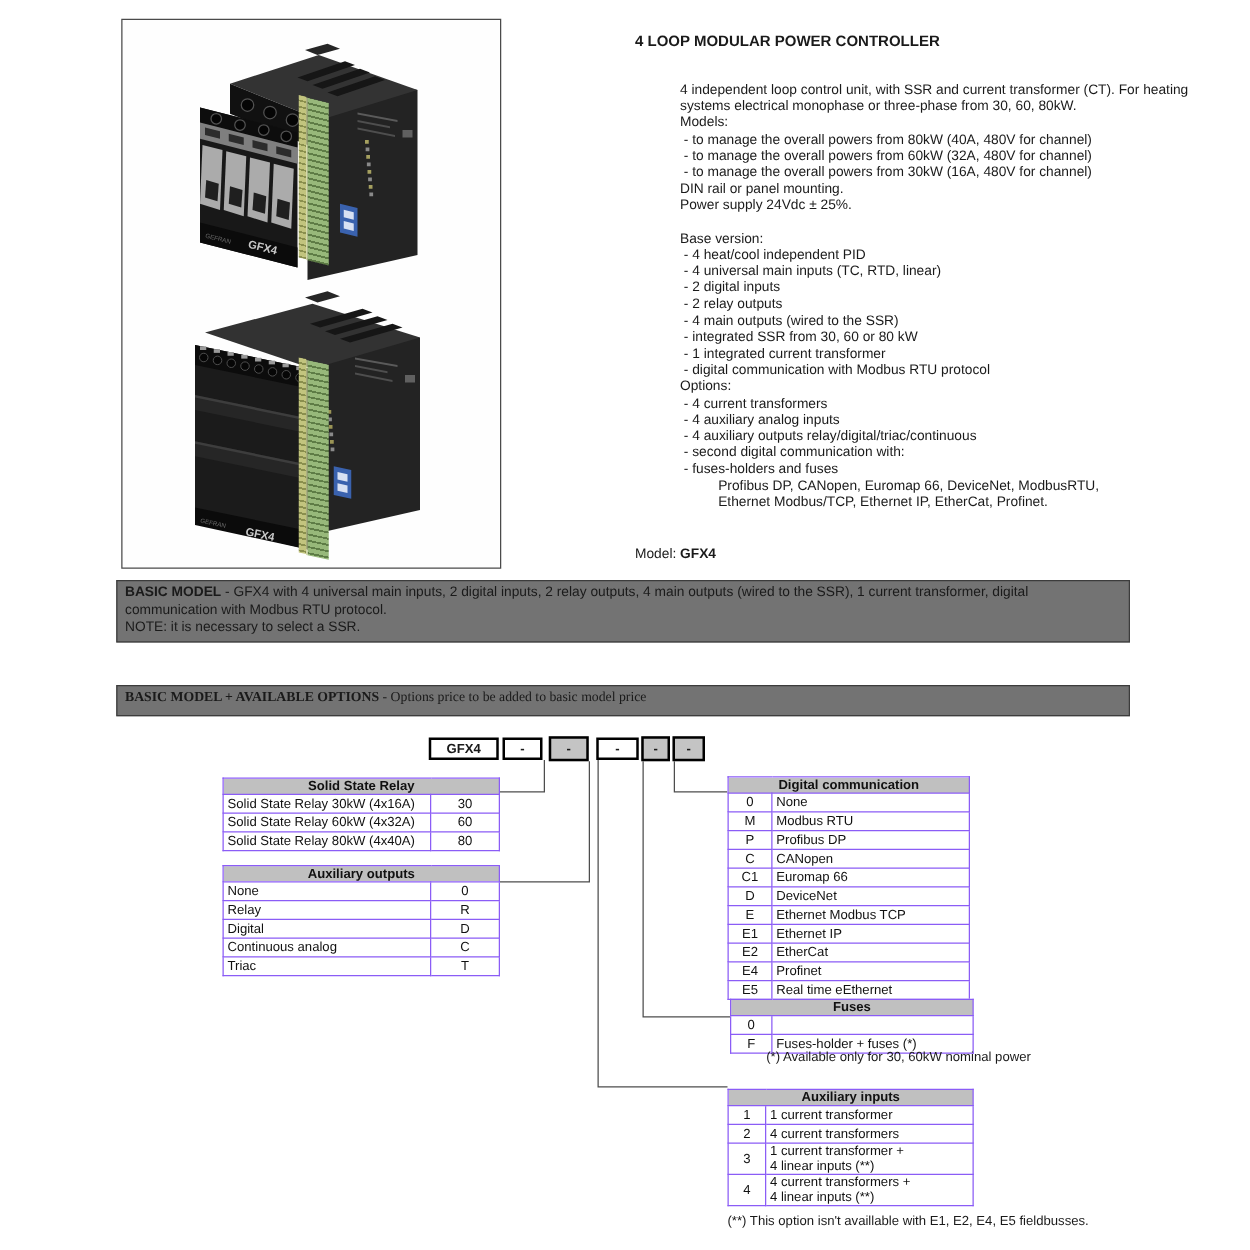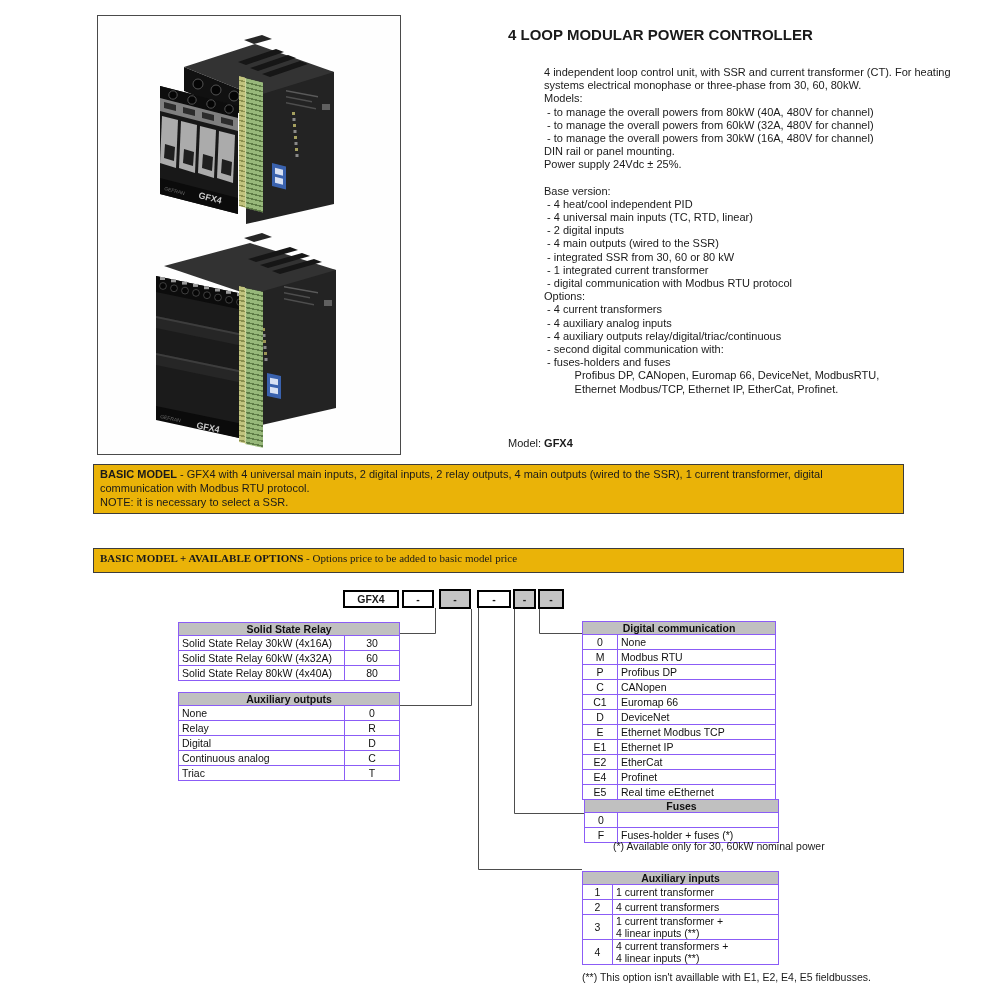--- a/index.html
+++ b/index.html
@@ -9,27 +9,27 @@
 
   
   #photo-frame{left:97px;top:15px;width:302px;height:438px;border:1px solid #4a4a4a;background:#fefefe;}
   .strip{position:absolute;transform-origin:top left;}
   .strip-y{background:repeating-linear-gradient(180deg,#c2c47e 0 3.5px,#8a8f4e 3.5px 5px);}
   .strip-g{background:repeating-linear-gradient(180deg,#97b87a 0 3.5px,#5e7c46 3.5px 5px);border-left:1px solid #cdd39b;}
   .blue-conn{position:absolute;transform-origin:top left;background:#3a62ae;}
   .blue-conn .pin{position:absolute;left:3px;width:8px;height:6px;background:#d8e1f3;}
 
   
-  #prod-title{left:508px;top:26px;font-size:15px;font-weight:bold;white-space:pre;text-align:right;}
+  #prod-title{left:508px;top:26px;font-size:12px;font-weight:bold;white-space:pre;text-align:right;}
   #desc{left:508px;top:66px;font-size:11px;line-height:13.2px;}
   .txt-line{height:13.2px;white-space:pre;margin-left:36px;}
   #model-line{left:508px;top:437px;font-size:11px;white-space:pre;}
 
   
-  .frame-box{border:1px solid #3c3c3c;box-sizing:border-box;font-size:11px;line-height:13.8px;padding:3px 6px;background:#eab308;}
+  .frame-box{border:1px solid #3c3c3c;box-sizing:border-box;font-size:11px;line-height:13.8px;padding:3px 6px;background:#737373;}
   #basic-box{left:93px;top:464px;width:811px;height:50px;}
   #options-box{left:93px;top:548px;width:811px;height:25px;font-family:Liberation Serif, serif;}
 
   
   .codebox{position:absolute;box-sizing:border-box;border:2px solid #000;background:#fff;
            display:flex;align-items:center;justify-content:center;font-size:10.5px;font-weight:bold;}
   .codebox.gray{background:#c4c4c4;}
 
   
   #connectors{left:0;top:0;pointer-events:none;}
@@ -176,20 +176,21 @@
     <div class="txt-line"> - to manage the overall powers from 80kW (40A, 480V for channel)</div>
     <div class="txt-line"> - to manage the overall powers from 60kW (32A, 480V for channel)</div>
     <div class="txt-line"> - to manage the overall powers from 30kW (16A, 480V for channel)</div>
     <div class="txt-line">DIN rail or panel mounting.</div>
     <div class="txt-line">Power supply 24Vdc ± 25%.</div>
     <div class="txt-line"></div>
     <div class="txt-line">Base version:</div>
     <div class="txt-line"> - 4 heat/cool independent PID</div>
     <div class="txt-line"> - 4 universal main inputs (TC, RTD, linear)</div>
     <div class="txt-line"> - 2 digital inputs</div>
+    <div class="txt-line"> - 2 relay outputs</div>
     <div class="txt-line"> - 4 main outputs (wired to the SSR)</div>
     <div class="txt-line"> - integrated SSR from 30, 60 or 80 kW</div>
     <div class="txt-line"> - 1 integrated current transformer</div>
     <div class="txt-line"> - digital communication with Modbus RTU protocol</div>
     <div class="txt-line">Options:</div>
     <div class="txt-line"> - 4 current transformers</div>
     <div class="txt-line"> - 4 auxiliary analog inputs</div>
     <div class="txt-line"> - 4 auxiliary outputs relay/digital/triac/continuous</div>
     <div class="txt-line"> - second digital communication with:</div>
     <div class="txt-line"> - fuses-holders and fuses</div>

